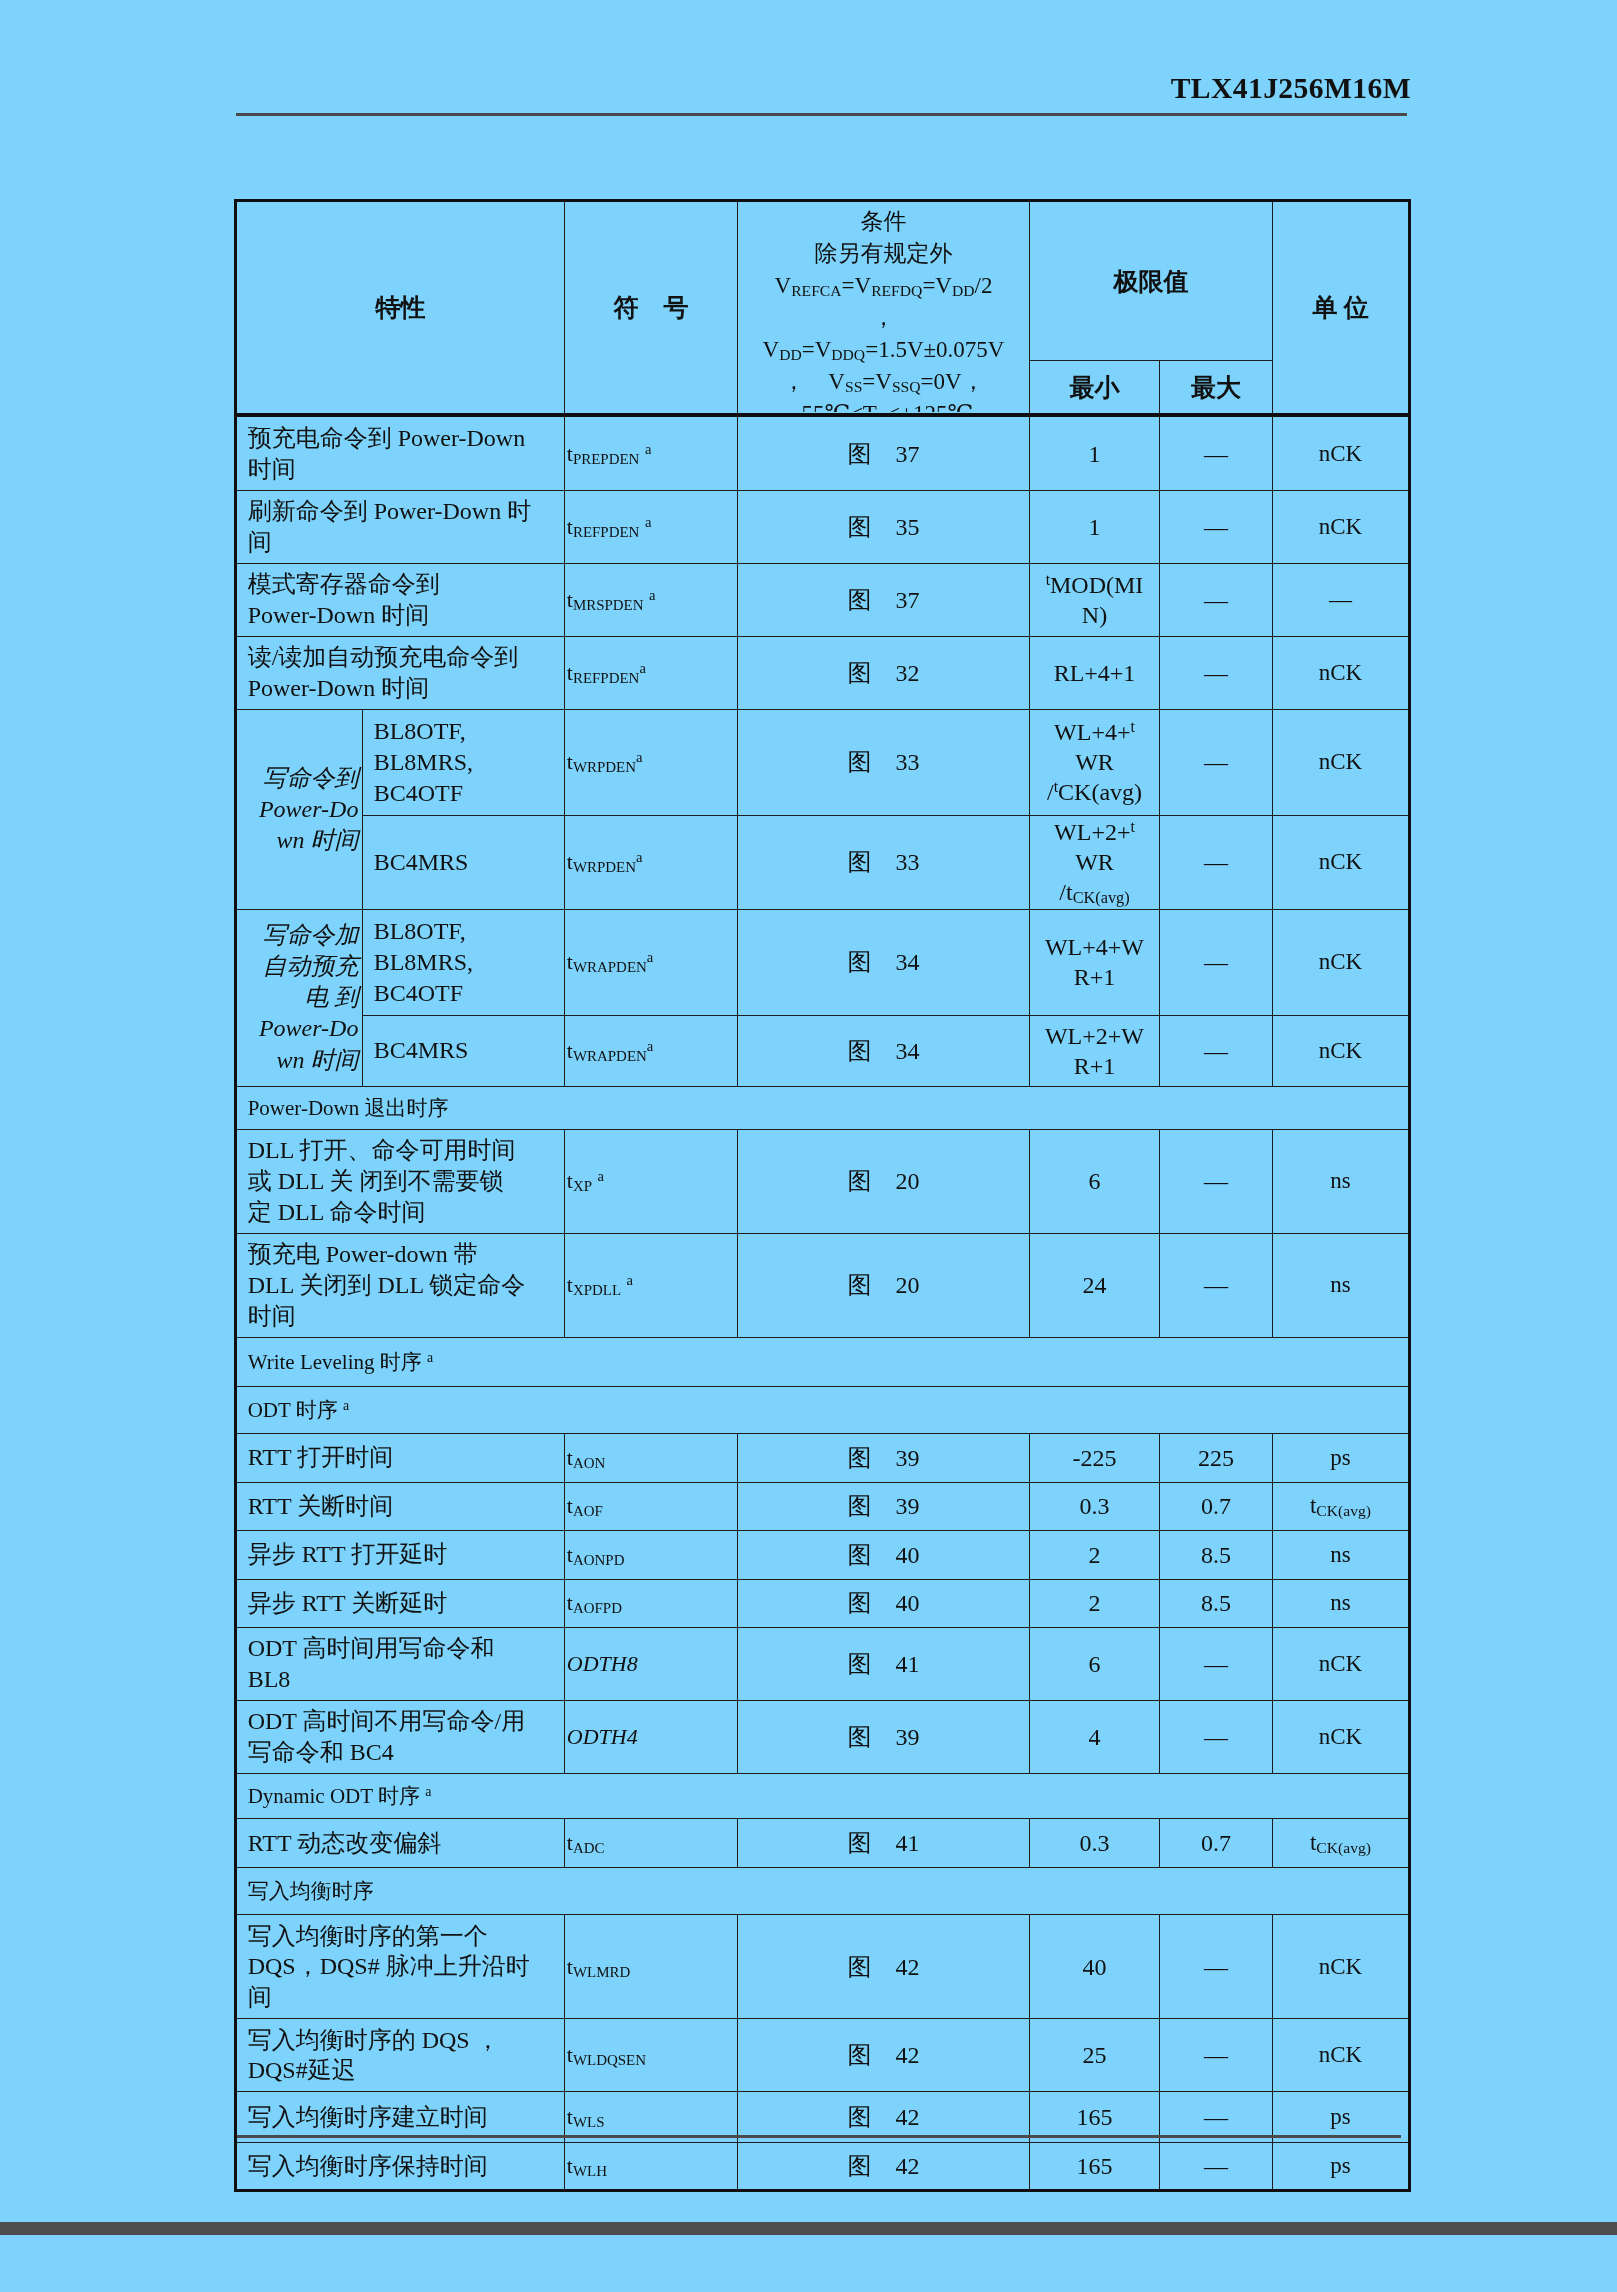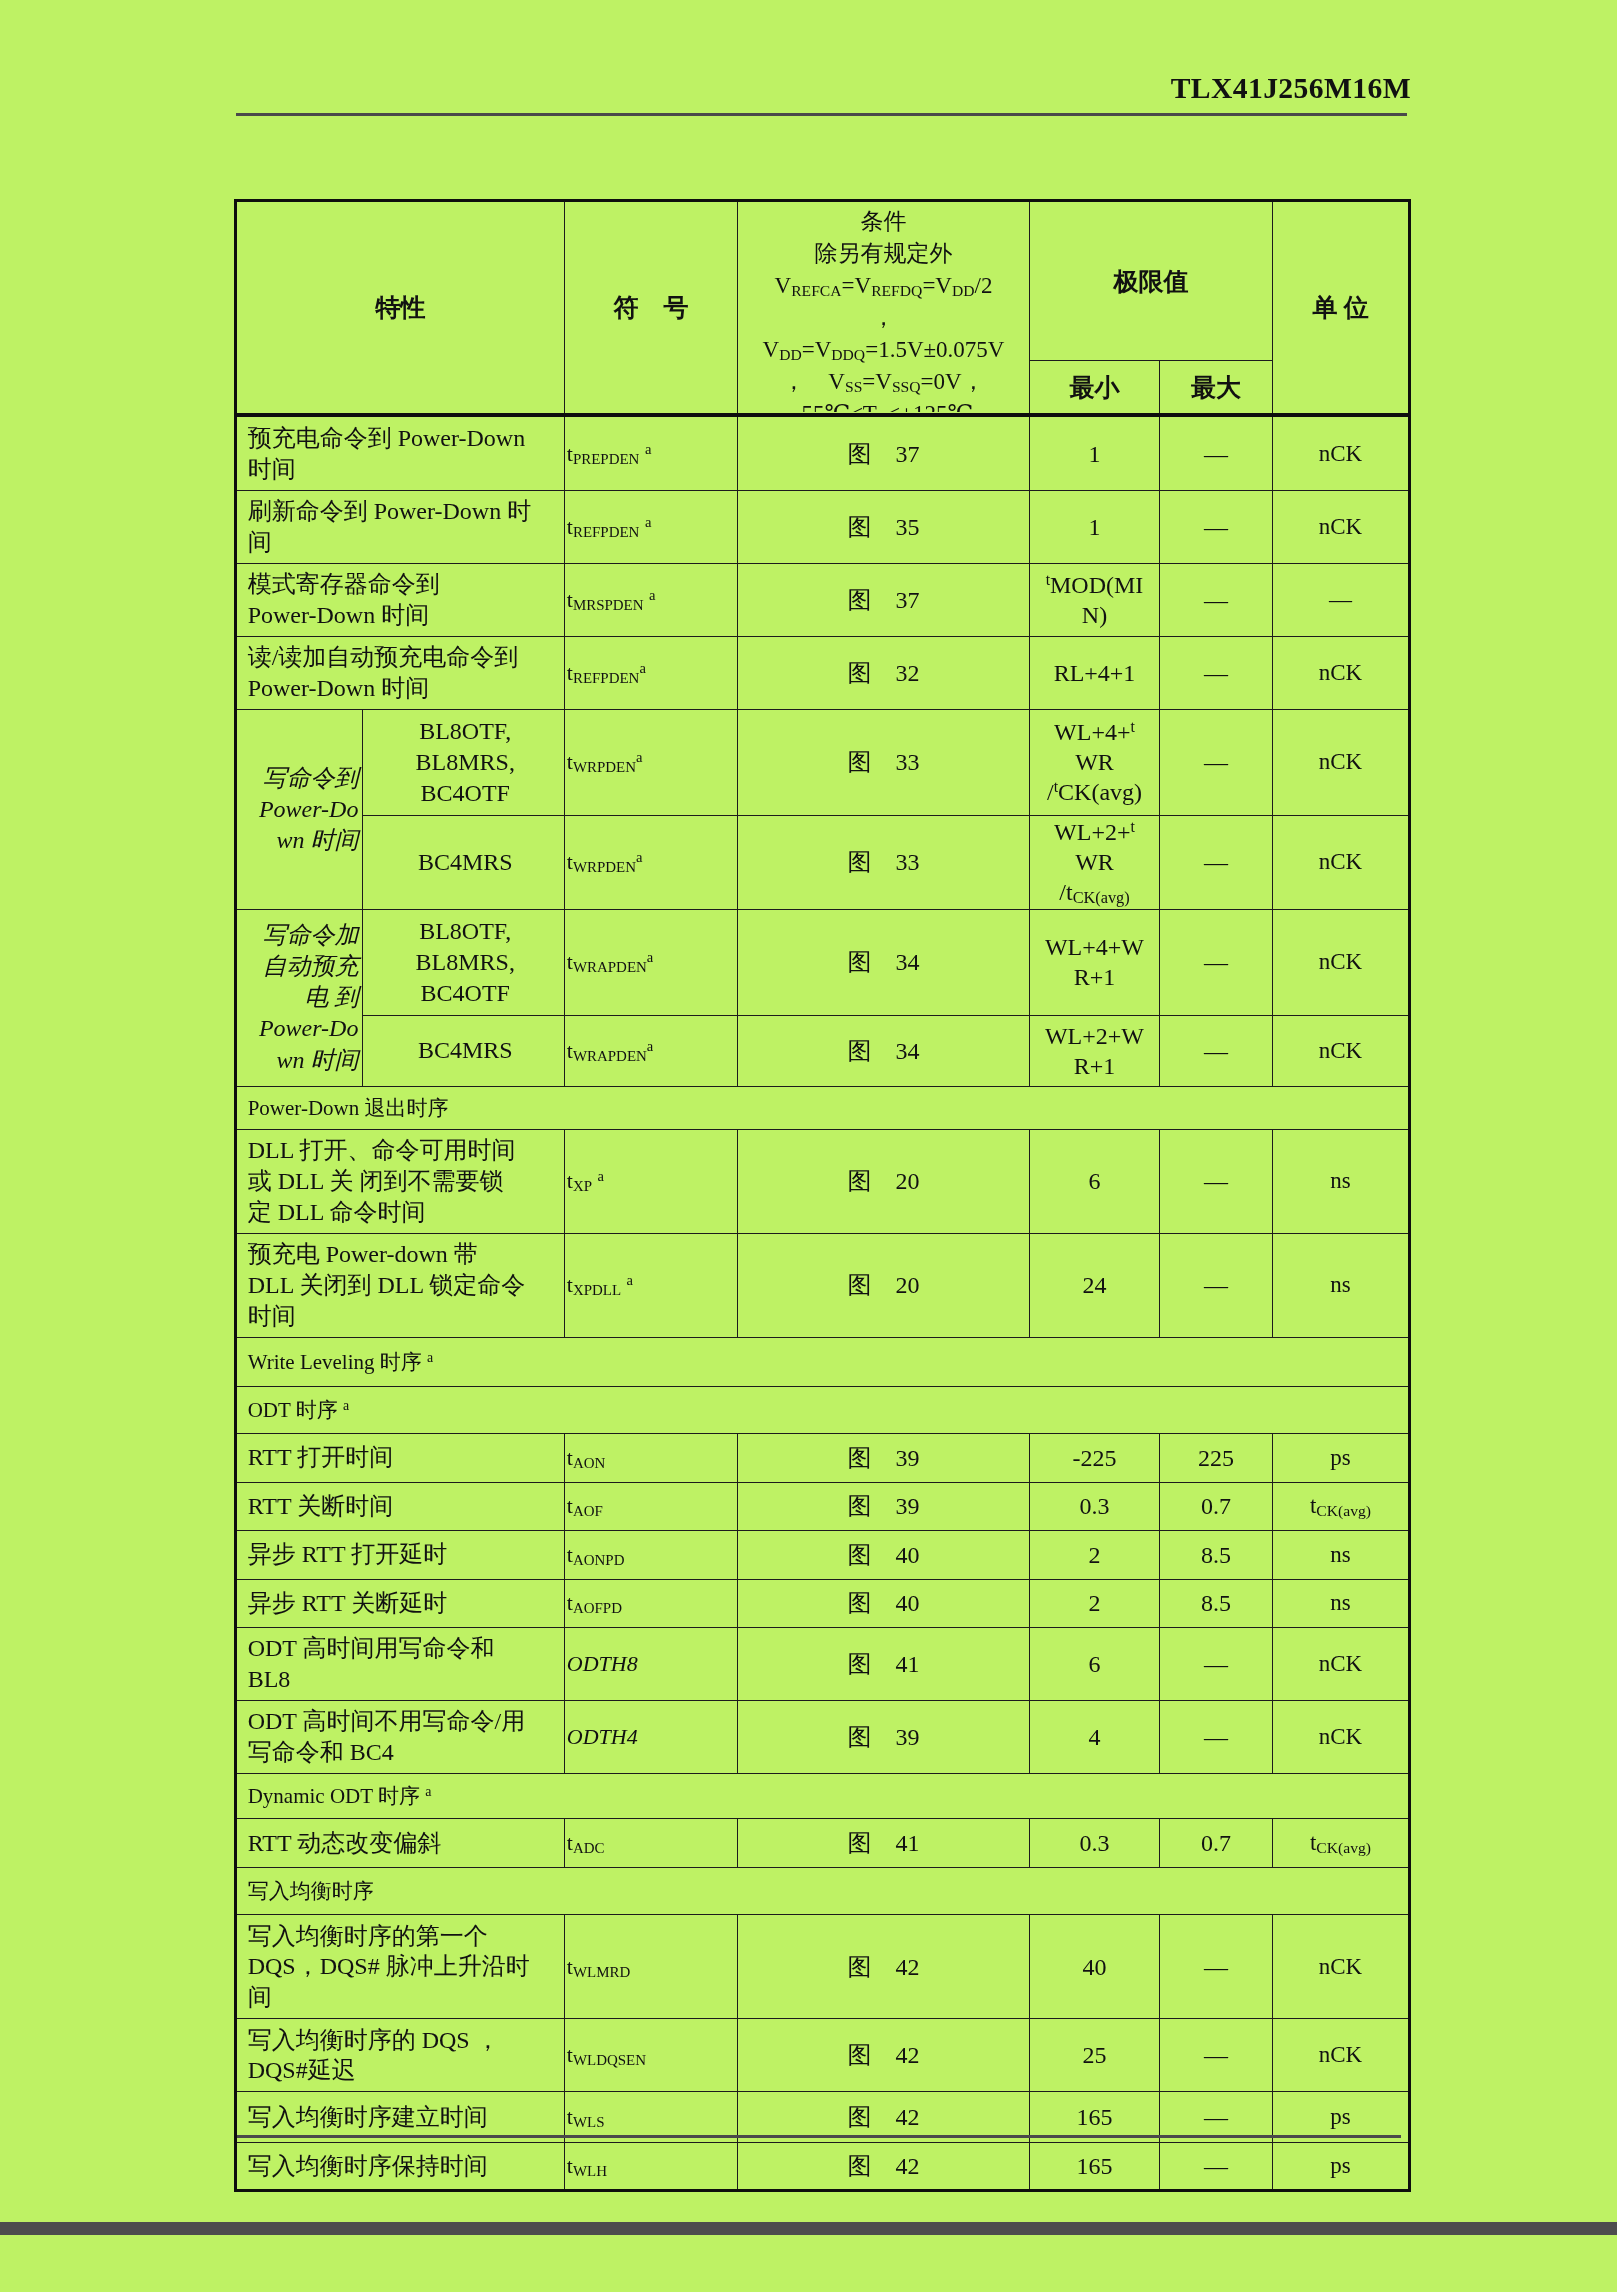--- a/index.html
+++ b/index.html
@@ -1,19 +1,19 @@
 <!DOCTYPE html>
 <html style="font-size:14.3px"><head>
 <meta charset="utf-8">
 <style>
   html,body{margin:0;padding:0;background:#e8e8e8;}
   .page{
     position:relative;
     width:1617px;height:2293px;
-    background:#bef264;
+    background:#7dd3fc;
     font-family:"Liberation Serif","DejaVu Serif",serif;
     color:#111;
     overflow:hidden;
   }
   .doc-title{
     position:absolute;
     top:72px;left:237px;width:1174px;
     text-align:right;
     font-size:29.6px;font-weight:bold;
     letter-spacing:0.4px;
@@ -37,21 +37,21 @@
     font-size:24px;
     padding:1.8px 5.4px;
     overflow:hidden;
   }
   .spec-table th{font-weight:bold;font-size:25px;text-align:center;padding:1.8px 3.6px;}
   th.hdr-bottom{border-bottom:4.5px solid #0e0e0e;}
   .cond-box{height:206px;overflow:hidden;padding-top:1.8px;}
   .cond-line{line-height:32px;font-weight:normal;font-size:23px;text-align:center;white-space:nowrap;}
   td.lbl{text-align:left;padding:5.4px 7.2px 5.4px 10.7px;white-space:pre-line;line-height:1.28;}
   td.grp{text-align:right;padding:5.4px 3.6px 5.4px 9px;white-space:pre-line;line-height:1.3;font-style:italic;}
-  td.sub-lbl{text-align:center;padding:5.4px 7.2px 5.4px 10.7px;white-space:pre-line;line-height:1.3;}
+  td.sub-lbl{text-align:left;padding:5.4px 7.2px 5.4px 10.7px;white-space:pre-line;line-height:1.3;}
   td.sym{text-align:left;font-size:22px;padding:1.8px 1.8px;}
   td.fig{text-align:center;}
   td.num{text-align:center;white-space:pre-line;line-height:1.25;padding:1.8px 3.6px;}
   td.unit{text-align:center;font-size:23px;}
   tr.section td{text-align:left;padding:7.2px 7.2px 7.2px 10.7px;font-size:21px;white-space:nowrap;}
   sub{font-size:0.68em;vertical-align:-0.18em;line-height:0;}
   sup{font-size:0.66em;vertical-align:0.5em;line-height:0;}
   .footer-rule{
     position:absolute;
     top:2135px;left:237px;width:1164px;height:2.7px;

